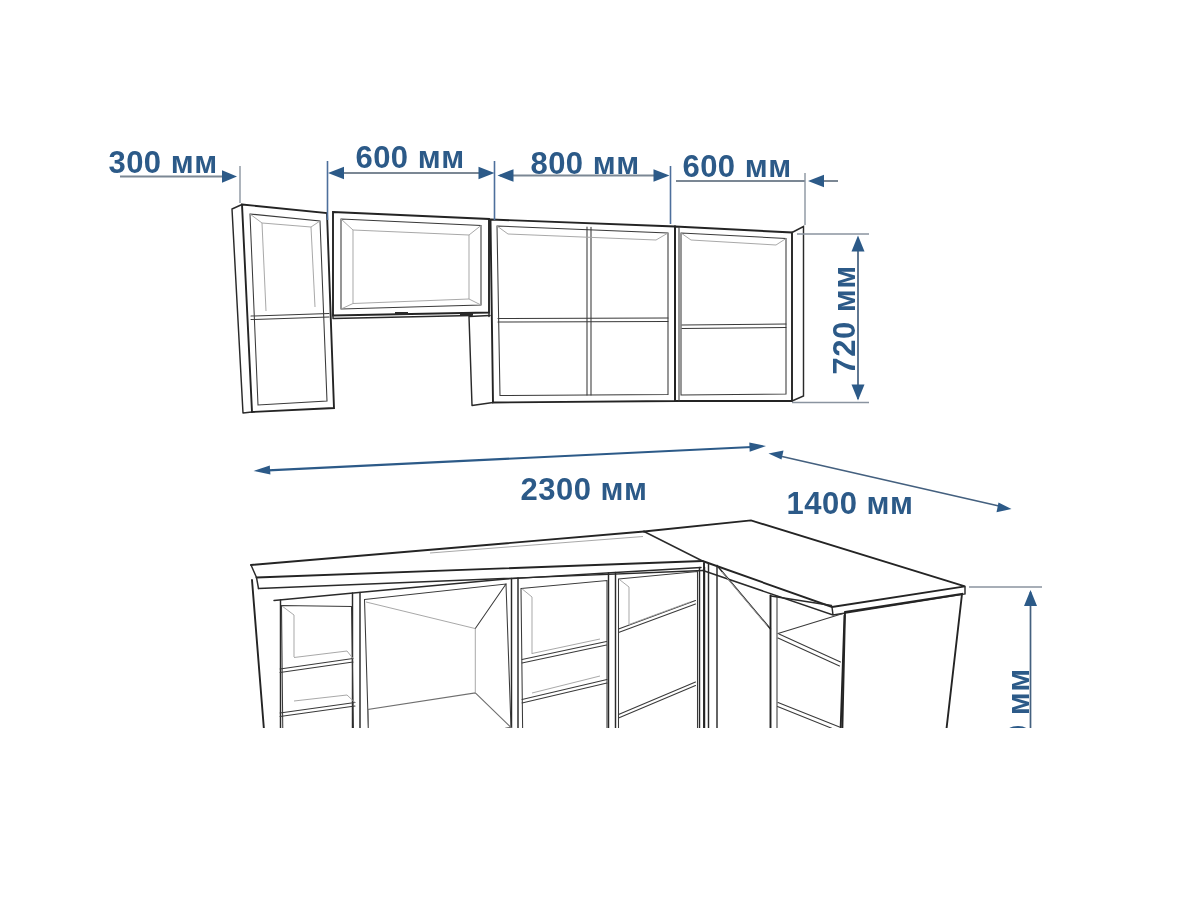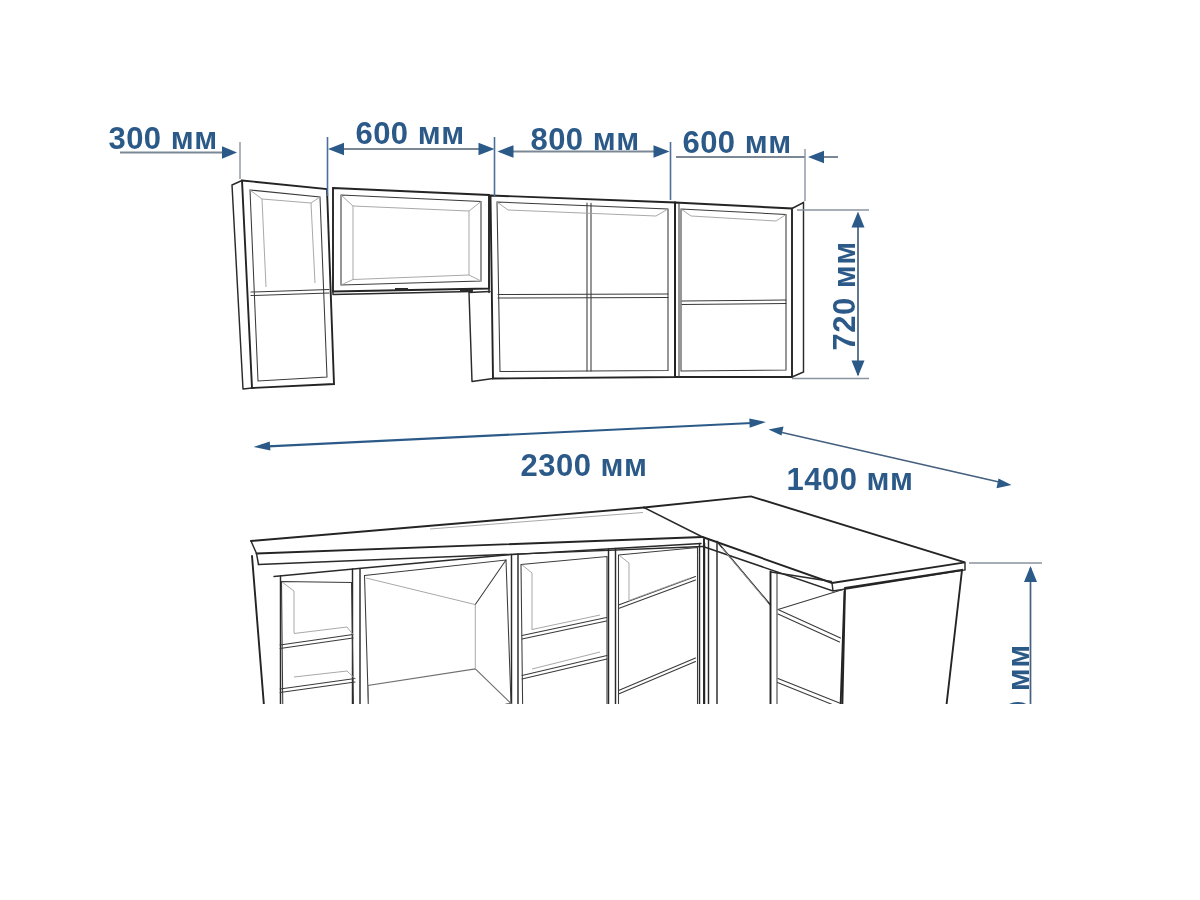--- a/index.html
+++ b/index.html
@@ -1,16 +1,16 @@
 <!DOCTYPE html>
 <html><head>
 <meta charset="utf-8">
 <style>
 html,body{margin:0;padding:0;background:#ffffff;}
-#wrap{width:1200px;height:704px;position:relative;background:#ffffff;overflow:hidden;}
+#wrap{width:1200px;height:704px;position:relative;background:#ffffff;overflow:hidden;margin-top:24px;}
 svg{position:absolute;left:0;top:0;}
 .k{stroke:#2a2a2a;stroke-width:1.45;fill:none;stroke-linecap:round;}
 .k2{stroke:#242424;stroke-width:1.9;fill:none;stroke-linecap:round;}
 .kt{stroke:#3a3a3a;stroke-width:1.05;fill:none;stroke-linecap:round;}
 .g{stroke:#a3a3a3;stroke-width:0.95;fill:none;}
 .m{stroke:#6f6f6f;stroke-width:1.1;fill:none;}
 .dim{stroke:#7b8794;stroke-width:1.9;fill:none;}
 .ext{stroke:#4d6f9c;stroke-width:1.6;fill:none;}
 .extg{stroke:#8a94a0;stroke-width:1.4;fill:none;}
 .blu{fill:#2c5a88;}

